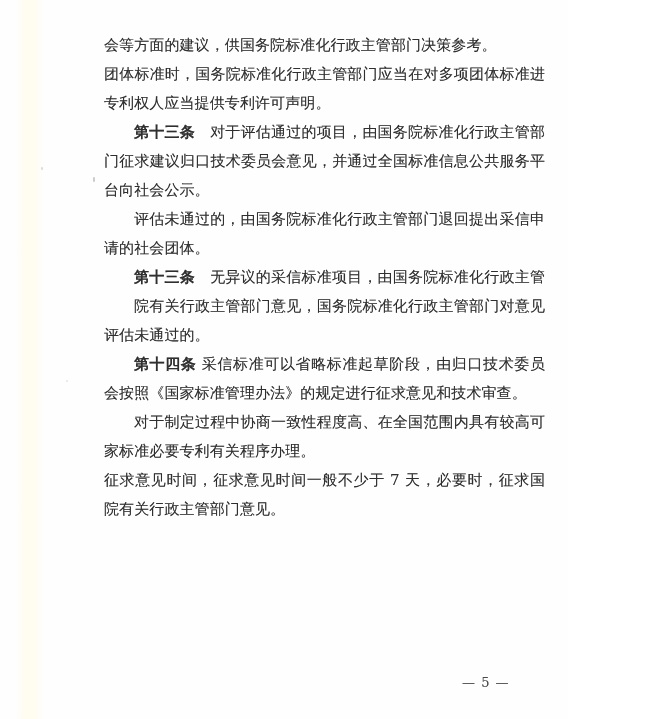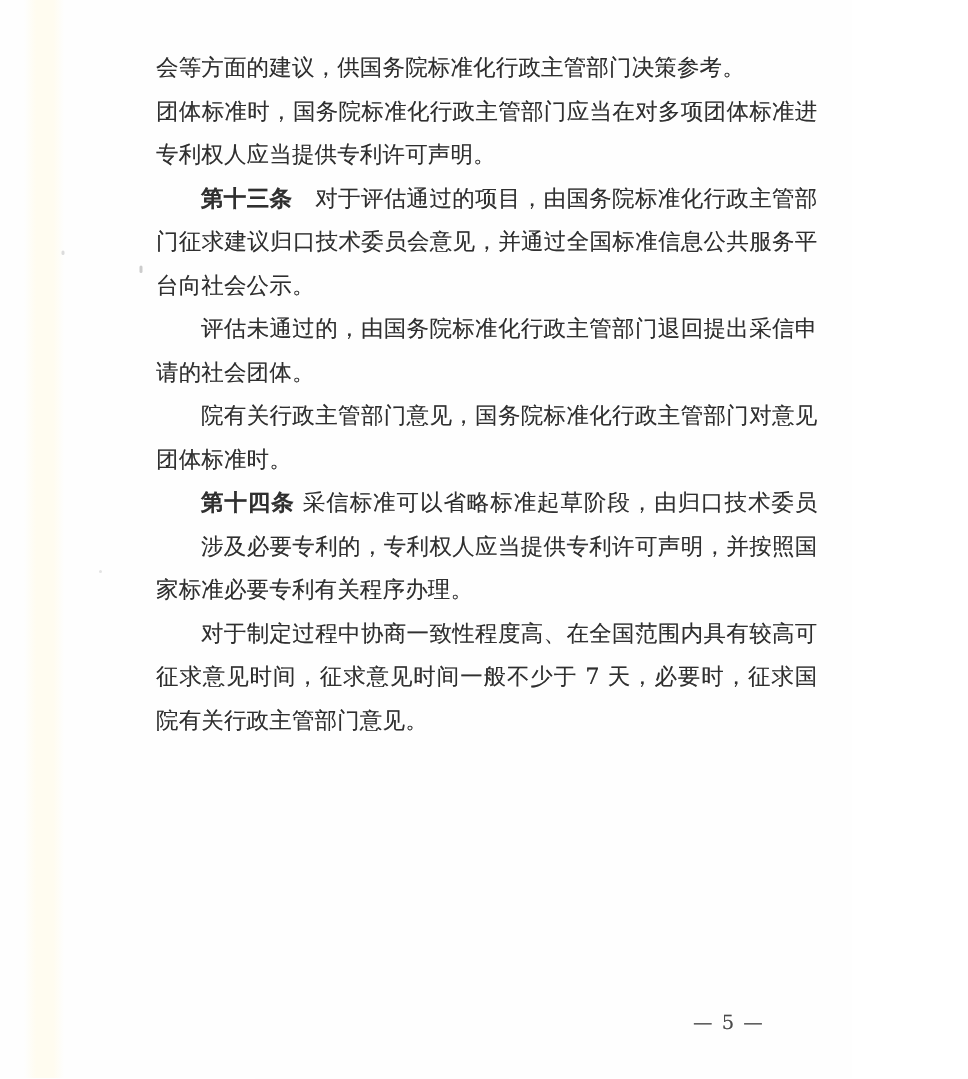--- a/index.html
+++ b/index.html
@@ -88,24 +88,25 @@
 
   <div class="text-block" id="doc-lines">
       <div class="line"><span class="seg">会等方面的建议，供国务院标准化行政主管部门决策参考。</span></div>
       <div class="line justify"><span class="seg">团体标准时，国务院标准化行政主管部门应当在对多项团体标准进</span></div>
       <div class="line"><span class="seg">专利权人应当提供专利许可声明。</span></div>
       <div class="line indent justify"><span class="seg bold">第十三条</span><span class="seg">　对于评估通过的项目，由国务院标准化行政主管部</span></div>
       <div class="line justify"><span class="seg">门征求建议归口技术委员会意见，并通过全国标准信息公共服务平</span></div>
       <div class="line"><span class="seg">台向社会公示。</span></div>
       <div class="line indent justify"><span class="seg">评估未通过的，由国务院标准化行政主管部门退回提出采信申</span></div>
       <div class="line"><span class="seg">请的社会团体。</span></div>
+      <div class="line indent justify"><span class="seg bold">第十三条</span><span class="seg">　无异议的采信标准项目，由国务院标准化行政主管</span></div>
       <div class="line indent justify"><span class="seg">院有关行政主管部门意见，国务院标准化行政主管部门对意见进</span></div>
-      <div class="line"><span class="seg">团体标准时。</span></div>
+      <div class="line"><span class="seg">评估未通过的。</span></div>
       <div class="line indent justify"><span class="seg bold">第十四条</span><span class="seg"> 采信标准可以省略标准起草阶段，由归口技术委员</span></div>
-      <div class="line indent justify"><span class="seg">涉及必要专利的，专利权人应当提供专利许可声明，并按照国</span></div>
+      <div class="line"><span class="seg">会按照《国家标准管理办法》的规定进行征求意见和技术审查。</span></div>
+      <div class="line indent justify"><span class="seg">对于制定过程中协商一致性程度高、在全国范围内具有较高可</span></div>
       <div class="line"><span class="seg">家标准必要专利有关程序办理。</span></div>
-      <div class="line indent justify"><span class="seg">对于制定过程中协商一致性程度高、在全国范围内具有较高可</span></div>
       <div class="line justify"><span class="seg">征求意见时间，征求意见时间一般不少于 7 天，必要时，征求国务</span></div>
       <div class="line"><span class="seg">院有关行政主管部门意见。</span></div>
     </div>
 
   <div class="page-number">— 5 —</div>
 </div>
 
 </body></html>

